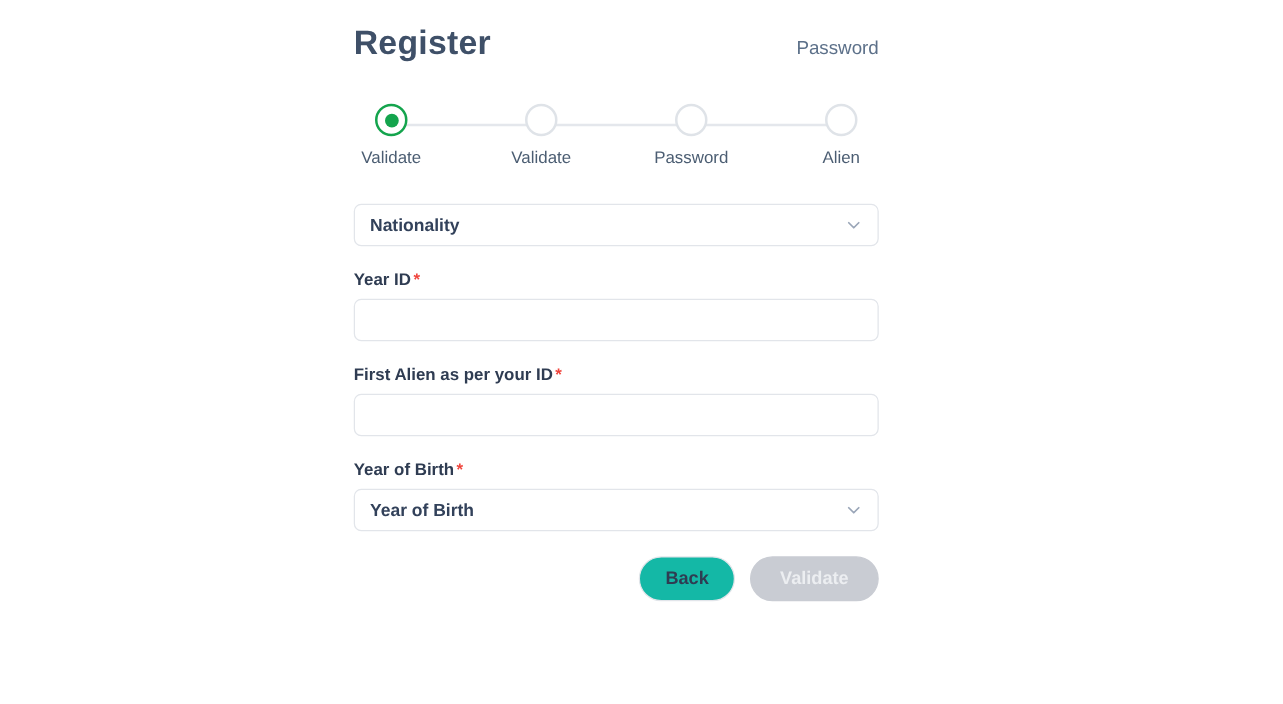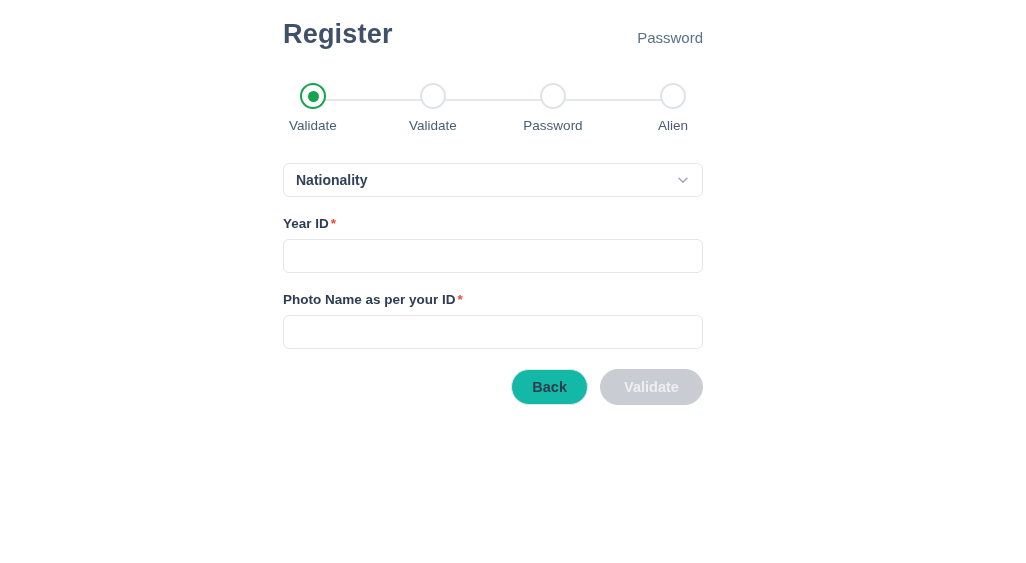--- a/index.html
+++ b/index.html
@@ -270,27 +270,40 @@
         <label class="field-label">
           <span>Year ID</span><span class="req">*</span>
         </label>
         <div class="control">
           <input class="text-input" type="text" placeholder="" style="">
         </div>
       </div>
 
       <div class="field">
         <label class="field-label">
-          <span>Photo Name as per your ID</span><span class="req">*</span>
+          <span>First Alien as per your ID</span><span class="req">*</span>
         </label>
         <div class="control">
           <input class="text-input" type="text" placeholder="" style="">
         </div>
       </div>
 
+      <div class="field">
+        <label class="field-label">
+          <span>Year of Birth</span><span class="req">*</span>
+        </label>
+        <div class="control select">
+          <span class="control-value">Year of Birth</span>
+          <span class="chevron">
+            <svg viewBox="0 0 14 14" width="14" height="14" aria-hidden="true">
+              <path d="M3 5.2 L7 9.2 L11 5.2" fill="none" stroke="#9aa6b8" stroke-width="1.4" stroke-linecap="round" stroke-linejoin="round"></path>
+            </svg>
+          </span>
+        </div>
+      </div>
 
       <div class="actions">
         <button class="btn btn-back" type="button">Back</button>
         <button class="btn btn-validate" type="button" disabled="">Validate</button>
       </div>
 
     </div>
   </div>
 </div>
 

